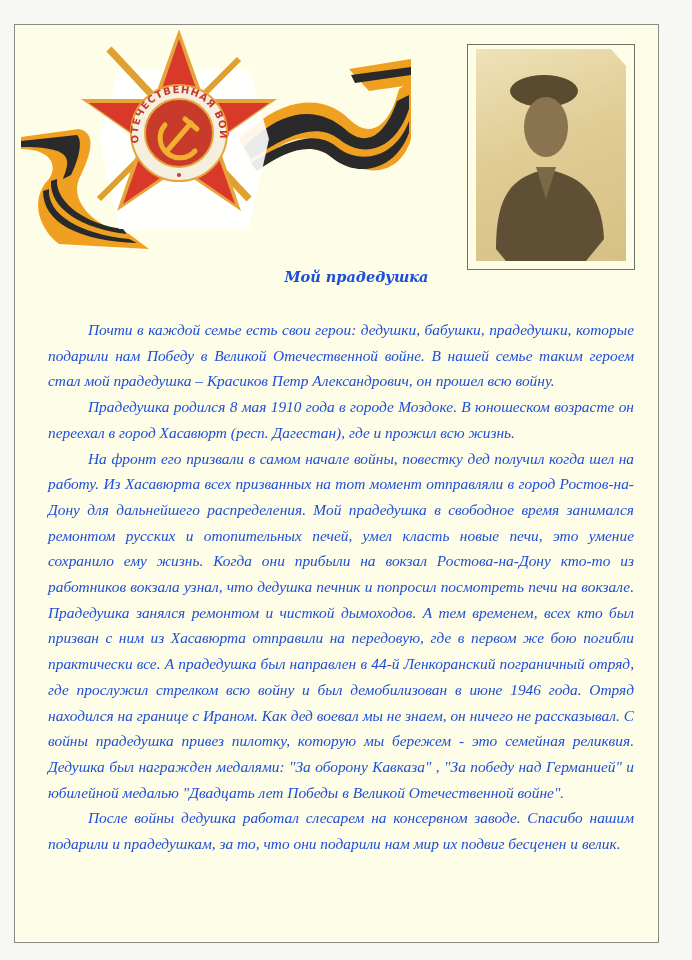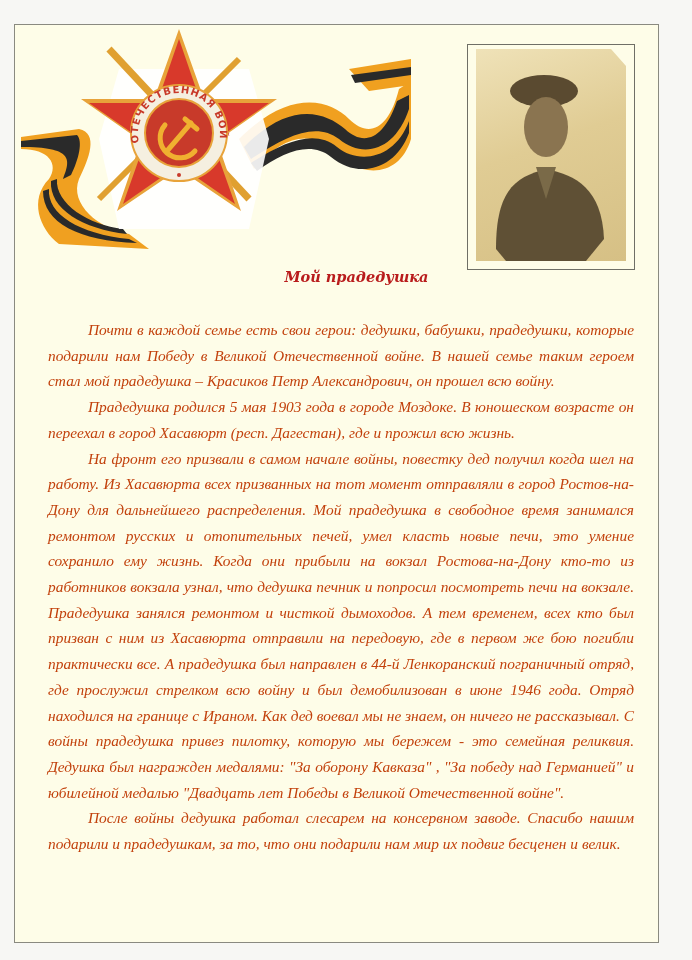--- a/index.html
+++ b/index.html
@@ -17,26 +17,26 @@
       border: 1px solid #6f6f66; box-sizing: border-box; background: #fefde8;
     }
     .photo {
       position: absolute; left: 8px; top: 4px; width: 150px; height: 212px;
       background: linear-gradient(160deg, #efe2b8 0%, #e0cc94 45%, #d6c085 100%);
       clip-path: polygon(0 0, 90% 0, 100% 8%, 100% 100%, 0 100%);
     }
     .title {
       position: absolute; left: 0; width: 100%; top: 243px; text-align: center;
       font-family: "DejaVu Serif", serif; font-style: italic; font-weight: bold;
-      font-size: 14.5px; color: #b91c1c; padding-left: 40px; box-sizing: border-box;
+      font-size: 14.5px; color: #1d4ed8; padding-left: 40px; box-sizing: border-box;
     }
     .body-text {
       position: absolute; left: 33px; top: 292px; width: 586px;
       font-family: "Liberation Serif", serif; font-style: italic;
-      font-size: 15.4px; line-height: 25.7px; color: #c2410c;
+      font-size: 15.4px; line-height: 25.7px; color: #1d4ed8;
       text-align: justify;
     }
     .body-text p { margin: 0; text-indent: 40px; }
   </style>
 </head>
 <body>
 
 <div class="page">
 
   <svg class="emblem" viewBox="0 0 400 232">
@@ -89,18 +89,18 @@
         <path d="M20 200 C 20 140, 40 128, 70 120 C 100 126, 126 140, 128 190 L 110 212 L 30 212 Z" fill="#5f5035"></path>
         <path d="M60 118 L 70 150 L 80 118 Z" fill="#7a6a48"></path>
       </svg>
     </div>
   </div>
 
   <div class="title">Мой прадедушка</div>
 
   <div class="body-text">
     <p>Почти в каждой семье есть свои герои: дедушки, бабушки, прадедушки, которые подарили нам  Победу в Великой Отечественной войне. В нашей семье таким героем стал мой прадедушка – Красиков Петр Александрович, он прошел всю войну.</p>
-    <p>Прадедушка родился 5 мая 1903 года в городе Моздоке. В юношеском возрасте он переехал в город Хасавюрт (респ. Дагестан), где и прожил всю жизнь.</p>
+    <p>Прадедушка родился 8 мая 1910 года в городе Моздоке. В юношеском возрасте он переехал в город Хасавюрт (респ. Дагестан), где и прожил всю жизнь.</p>
     <p>На фронт его призвали в самом начале войны, повестку дед получил когда шел на работу. Из Хасавюрта всех призванных на тот момент отправляли в город Ростов-на-Дону для дальнейшего распределения. Мой прадедушка в свободное время занимался ремонтом русских и отопительных печей, умел класть новые печи, это умение сохранило ему жизнь. Когда они прибыли на вокзал Ростова-на-Дону кто-то из работников вокзала узнал, что дедушка печник и попросил посмотреть печи на вокзале. Прадедушка занялся ремонтом и чисткой дымоходов. А тем временем, всех кто был призван с ним из Хасавюрта отправили на передовую, где в первом же бою погибли практически все. А прадедушка был направлен в 44-й Ленкоранский пограничный отряд, где прослужил стрелком всю войну и был демобилизован в июне 1946 года. Отряд находился на границе с Ираном. Как дед воевал мы не знаем, он ничего не рассказывал. С войны прадедушка привез пилотку, которую мы бережем - это семейная реликвия. Дедушка был награжден медалями: "За оборону Кавказа" , "За победу над Германией" и юбилейной медалью "Двадцать лет Победы в Великой Отечественной войне".</p>
     <p>После войны дедушка работал слесарем на консервном заводе. Спасибо нашим подарили и прадедушкам, за то, что они подарили нам мир  их подвиг бесценен и велик.</p>
   </div>
 
 </div>
 
 </body></html>

